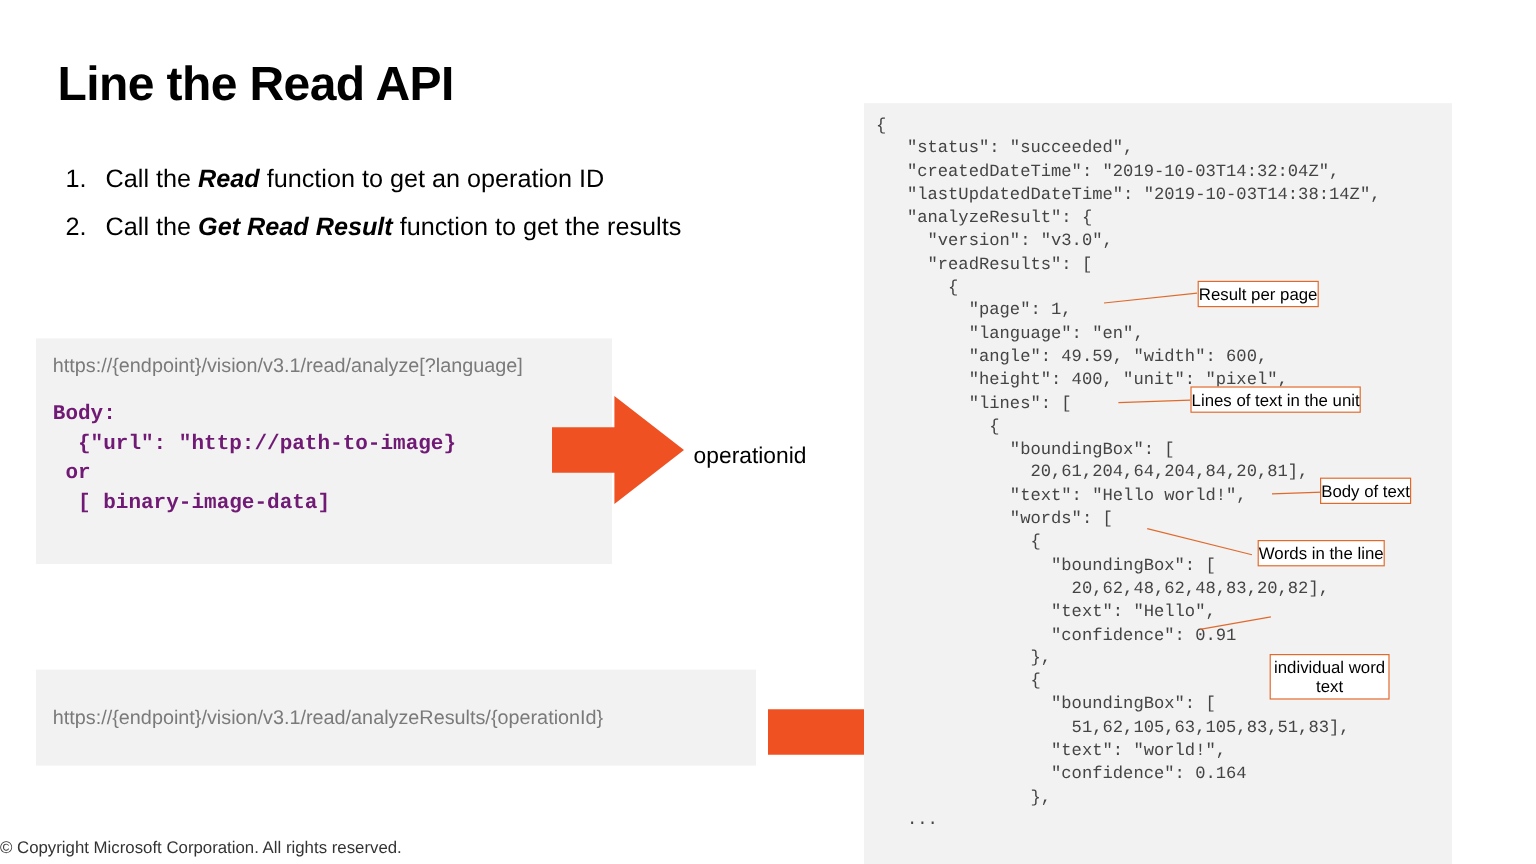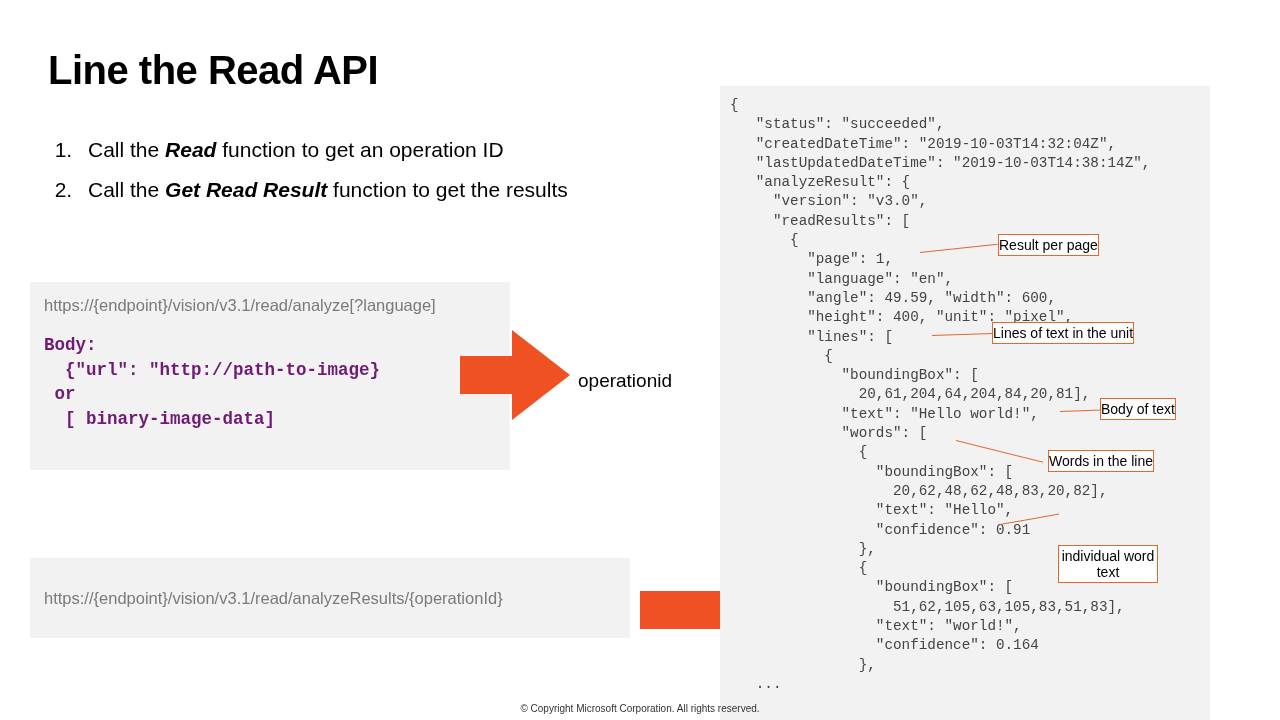--- a/index.html
+++ b/index.html
@@ -104,22 +104,21 @@
     position: absolute;
     height: 0;
     border-top: 1px solid #e06a2c;
     transform-origin: left center;
   }
   .footer {
     position: absolute;
     left: 0;
     right: 0;
     bottom: 6px;
-    text-align: center;
-    font-size: 10px;
+    font-size: 14px;
     color: #333;
   }
 </style>
 </head>
 <body>
 
 <div class="title">Line the Read API</div>
 
 <div class="steps">
   <ol>

